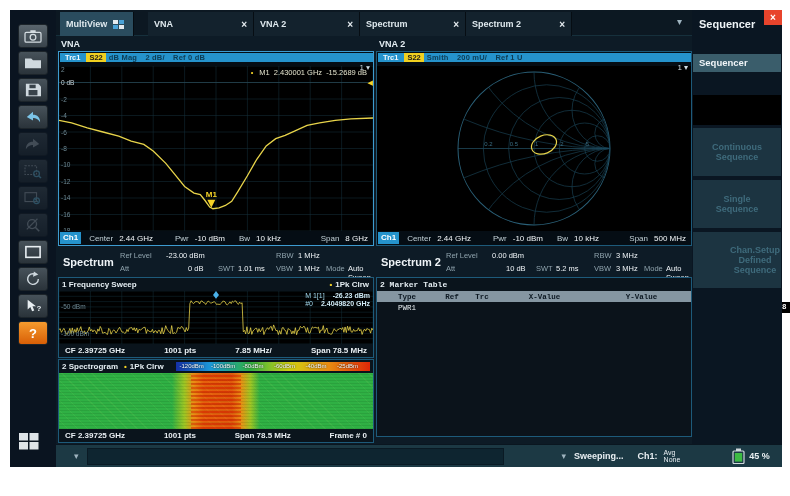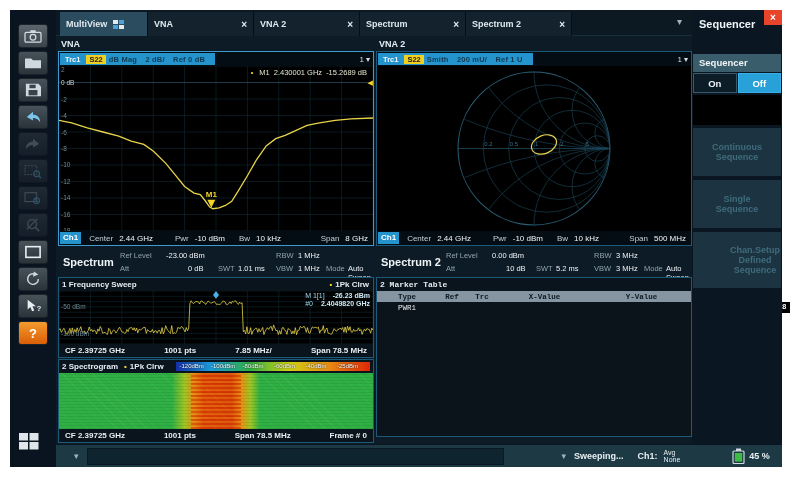--- a/index.html
+++ b/index.html
@@ -24,21 +24,21 @@
   .tab.active{background:#2a4c5e;}
   .tab .x{margin-left:auto;font-size:10px;color:#e6edf1;padding-left:8px;}
   .mv-icon{display:inline-grid;grid-template-columns:5px 5px;grid-template-rows:4px 4px;gap:1px;margin-left:6px;}
   .mv-icon i{display:block;}
   .tab-overflow{position:absolute;right:10px;top:6px;color:#9fb4c0;font-size:10px;}
 
   
   .panel{position:absolute;box-sizing:border-box;}
   .win-title{height:13px;line-height:13px;font-size:9px;font-weight:bold;color:#e4edf2;padding-left:3px;}
   .frame{position:absolute;left:0;right:0;top:13px;bottom:0;border:1px solid #3d9bd0;background:#000;}
-  .tracebar{position:absolute;left:0;right:0;top:0;height:14px;background:#050d14;display:flex;align-items:stretch;font-size:7.5px;}
+  .tracebar{position:absolute;left:0;right:0;top:0;height:14px;background:#050d14;display:flex;align-items:stretch;font-size:7.5px;flex-direction:column;}
   .tb-group{display:flex;align-items:center;background:#2593cc;padding:0 4px 0 2px;margin:1px 0 1px 1px;}
   .chip-trc{color:#eef8fd;font-weight:bold;padding:0 3px;}
   .chip-param{background:#f0d020;color:#1a1a1a;font-weight:bold;padding:0 3px;margin:0 3px;}
   .tb-text{color:#0d3c54;font-weight:bold;letter-spacing:.2px;}
   .tb-text span{margin-right:6px;}
   .win-sel{margin-left:auto;display:flex;align-items:center;color:#cfdbe2;font-size:8px;padding-right:3px;}
   .win-sel .n{margin-right:2px;}
   .graph{position:absolute;left:0;right:0;top:14px;bottom:14px;overflow:hidden;}
   .graph svg{position:absolute;left:0;top:0;width:100%;height:100%;}
   .ylab{position:absolute;left:2px;font-size:6.5px;color:#6e8893;line-height:7px;}
@@ -196,21 +196,21 @@
       <svg width="22" height="20" viewBox="0 0 22 20">
             <rect x="1" y="2" width="9" height="7.5" fill="#dfe5e8"></rect>
             <rect x="11.5" y="2" width="9" height="7.5" fill="#dfe5e8"></rect>
             <rect x="1" y="11" width="9" height="7.5" fill="#dfe5e8"></rect>
             <rect x="11.5" y="11" width="9" height="7.5" fill="#dfe5e8"></rect>
           </svg>
     </div>
   </div>
 
   <div class="tabbar">
-    <div class="tab active" style="left:4px;width:88px;">
+    <div class="tab active" style="left:4px;width:74px;">
       <span>MultiView</span>
       <span class="mv-icon">
             <i style="background:#e4ebf0"></i>
             <i style="background:#4aa3d8"></i>
             <i style="background:#4aa3d8"></i>
             <i style="background:#e4ebf0"></i>
           </span>
     </div>
     <div class="tab" style="left:92px;width:106px;">
       <span>VNA</span>
@@ -501,24 +501,20 @@
             <span></span>
         <span class="val">-4.38 dBm</span>
       </div>
     </div>
   </div>
 
   <div class="sidebar">
     <div class="sb-close">×</div>
     <div class="sb-title">Sequencer</div>
     <div class="sb-section">Sequencer</div>
-    <div class="sb-onoff">
-      <div class="sb-on">On</div>
-      <div class="sb-off">Off</div>
-    </div>
     <div class="sb-gap"></div>
     <div class="sk-btn" style="top:118px;height:48px;">Continuous
 Sequence</div>
     <div class="sk-btn" style="top:170px;height:48px;">Single
 Sequence</div>
     <div class="sk-btn" style="top:222px;height:56px;padding-left:36px;">Chan.Setup
 Defined
 Sequence</div>
   </div>
 

